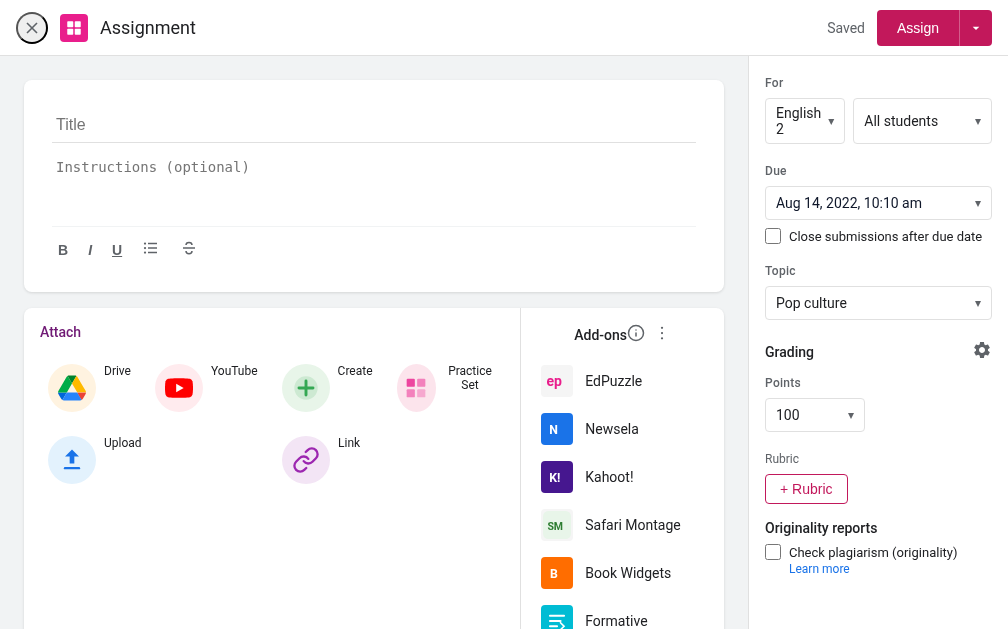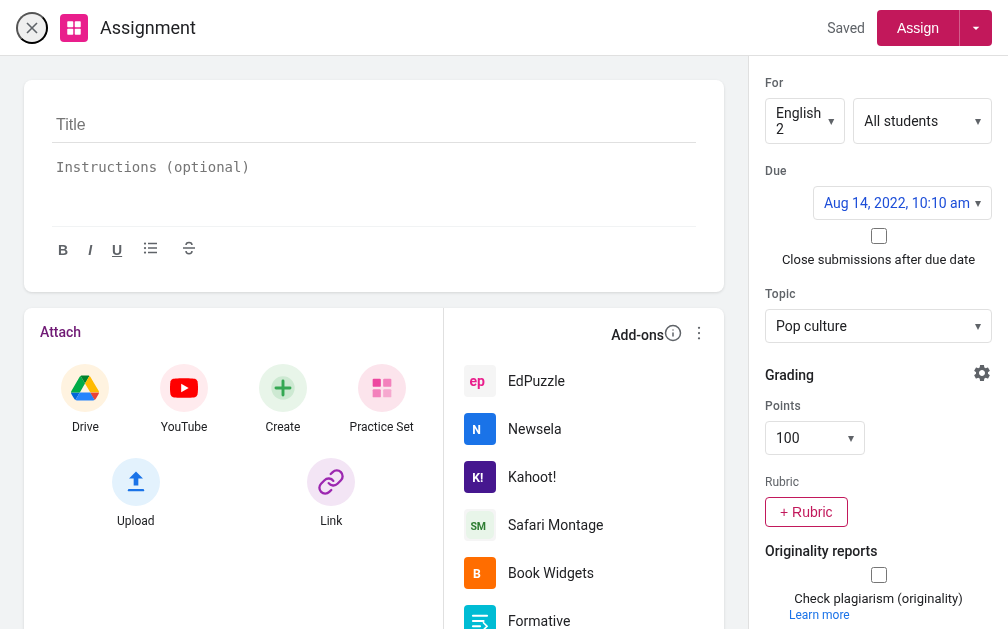--- a/index.html
+++ b/index.html
@@ -172,22 +172,21 @@
       color: #701a75;
       margin-bottom: 16px;
     }
     .attach-grid {
       display: grid;
       grid-template-columns: repeat(4, 1fr);
       gap: 8px;
     }
     .attach-item {
       display: flex;
-      flex-direction: column;
-      align-items: center;
+      flex-direction: row;
       gap: 8px;
       cursor: pointer;
       padding: 8px;
       border-radius: 8px;
     }
     .attach-icon-circle {
       width: 48px; height: 48px;
       border-radius: 50%;
       display: flex; align-items: center; justify-content: center;
       font-size: 22px;
@@ -214,21 +213,21 @@
     }
 
     
     .addons-section {
       flex: 1;
       padding: 16px;
     }
     .addons-header {
       display: flex;
       align-items: center;
-      justify-content: flex-end;
+      justify-content: center;
       margin-bottom: 12px;
     }
     .addons-header h3 {
       font-size: 14px;
       font-weight: 500;
       color: #202124;
     }
     .addons-header-icons {
       display: flex;
       gap: 8px;
@@ -298,33 +297,31 @@
       display: flex;
       align-items: center;
       justify-content: space-between;
     }
     .custom-select.full-width { flex: 2; }
     .date-select {
       border: 1px solid #e0e0e0;
       border-radius: 4px;
       padding: 8px 10px;
       font-size: 14px;
-      color: #1d4ed8;
+      color: #0f172a;
       display: flex;
       align-items: center;
       justify-content: space-between;
       cursor: pointer;
-      margin-left: 48px;
     }
     .checkbox-row {
       display: flex;
       align-items: center;
       gap: 8px;
       margin-top: 8px;
-      flex-direction: column;
     }
     .checkbox-row input[type="checkbox"] {
       width: 16px; height: 16px;
     }
     .checkbox-label {
       font-size: 13px;
       color: #202124;
     }
     .topic-select {
       border: 1px solid #e0e0e0;

